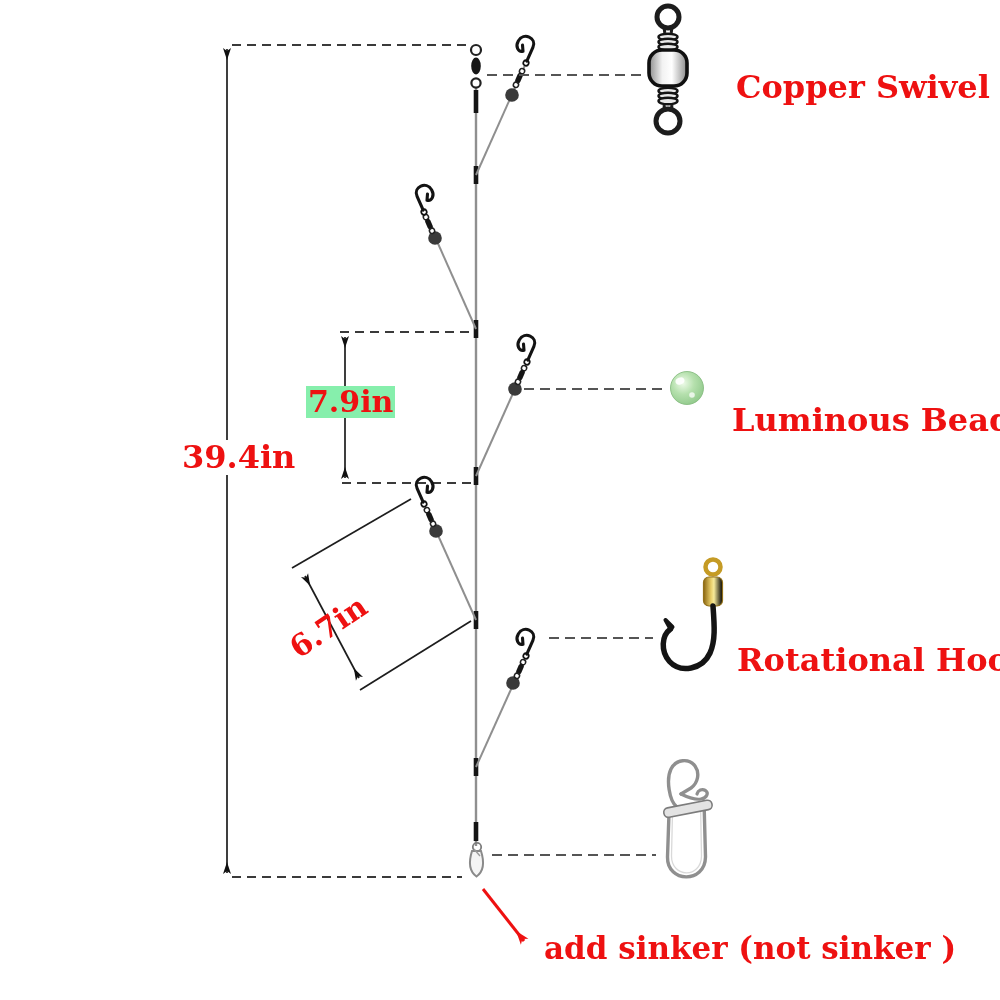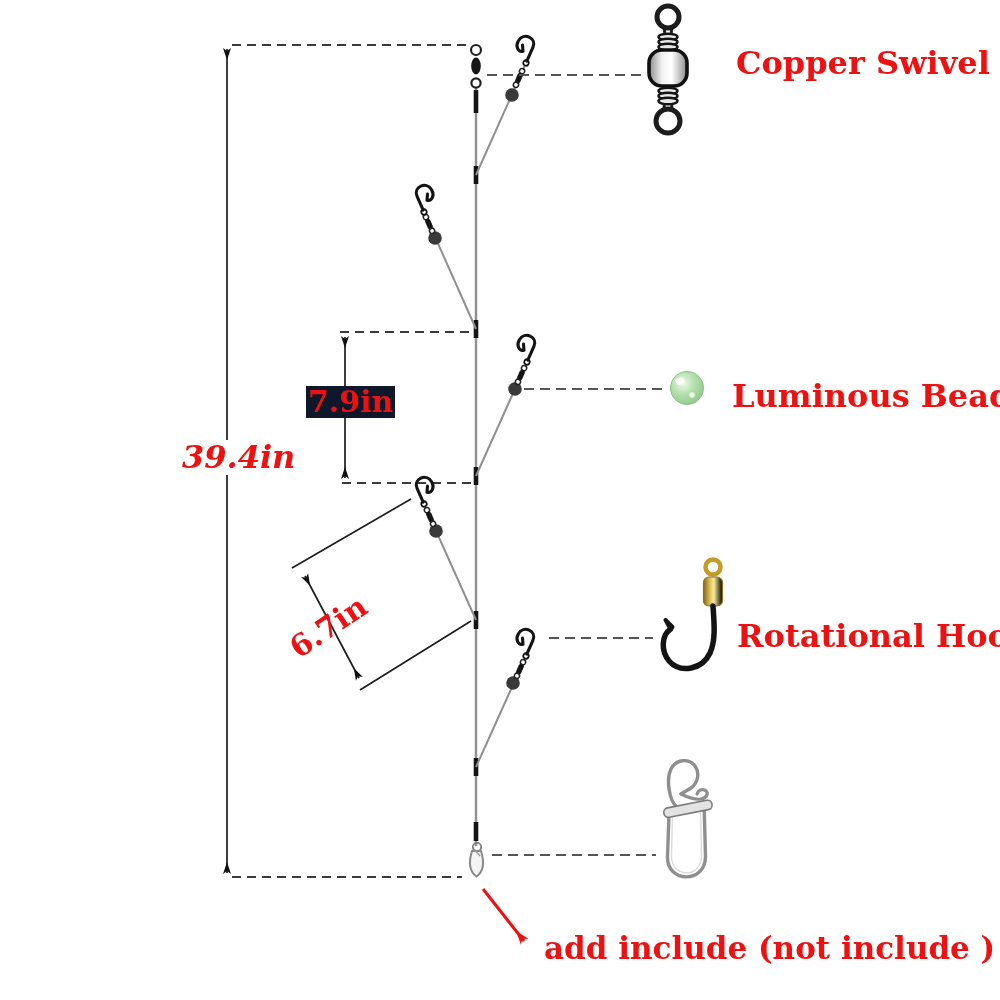--- a/index.html
+++ b/index.html
@@ -1,23 +1,23 @@
 <!DOCTYPE html>
 <html style="--label-red: #ee1111; --bead-green: #a6d8a0; --hook-gold: #c9a227; --steel-gray: #8f8f8f; --line-gray: #8f8f8f; --ink-black: #131313;"><head>
 <meta charset="utf-8">
 <style>
   html,body{margin:0;padding:0;background:#fff;}
   .canvas{position:relative;width:1000px;height:1000px;background:#ffffff;overflow:hidden;
           font-family:"DejaVu Serif","Liberation Serif",serif;}
   svg{position:absolute;left:0;top:0;}
   .lbl{position:absolute;font-weight:bold;color:var(--label-red,#ee1111);
        white-space:nowrap;line-height:1.08;letter-spacing:0px;}
-  .part{font-size:32px;}
+  .part{font-size:32px;margin-top:24px;}
   .dim{font-size:32px;background:#fff;padding:0 3px;}
-  .dim-small{font-size:30px;background:#0f172a;padding:0 2px;}
+  .dim-small{font-size:30px;background:#86efac;padding:0 2px;}
   .rot{transform:rotate(-34deg);transform-origin:50% 50%;background:transparent;}
   .note{font-size:31px;}
   
   .mainline{stroke:var(--line-gray,#8f8f8f);stroke-width:2.4;}
   .branch{stroke:var(--line-gray,#8f8f8f);stroke-width:2;}
   .knot{stroke:#151515;stroke-width:4.6;}
   .dimln{stroke:#1d1d1d;stroke-width:1.7;fill:none;}
   .extdash{stroke:#3a3a3a;stroke-width:1.8;stroke-dasharray:9 6;fill:none;}
   .conn{stroke:#555;stroke-width:2;stroke-dasharray:10 6;fill:none;}
   .hookline{stroke:var(--ink-black,#131313);stroke-width:3.1;fill:none;
@@ -180,22 +180,22 @@
     <path d="M669,813 L667.5,857 C667,883 705,884 705.5,857 L704,801" stroke="#8f8f8f" stroke-width="3.4"></path>
     <path d="M672.5,813 L671.5,856 C671.5,878 701,879 701.5,856 L700.5,803" stroke="#d9d9d9" stroke-width="1.3"></path>
     <rect x="663.5" y="804" width="49" height="9.5" rx="4.5" transform="rotate(-11 688 809)" fill="#e3e3e3" stroke="#7c7c7c" stroke-width="1.6"></rect>
   </g>
 
   <g>
     <line class="redarrow" x1="483" y1="889" x2="524" y2="941" marker-end="url(#ar)"></line>
   </g>
 </svg>
 
-<div class="lbl dim" style="left:179px;top:440px;font-style:italic;">39.4in</div>
+<div class="lbl dim" style="left:179px;top:440px;">39.4in</div>
 <div class="lbl dim-small" style="left:306px;top:386px;">7.9in</div>
 <div class="lbl dim-small rot" style="left:284px;top:611px;">6.7in</div>
 
 <div class="lbl part" style="left:736px;top:46px;">Copper Swivel</div>
 <div class="lbl part" style="left:732px;top:379px;">Luminous Bead</div>
 <div class="lbl part" style="left:737px;top:619px;">Rotational Hook</div>
-<div class="lbl note" style="left:544px;top:932px;">add include (not include )</div>
+<div class="lbl note" style="left:544px;top:932px;">add sinker (not sinker )</div>
 
 </div>
 
 </body></html>

